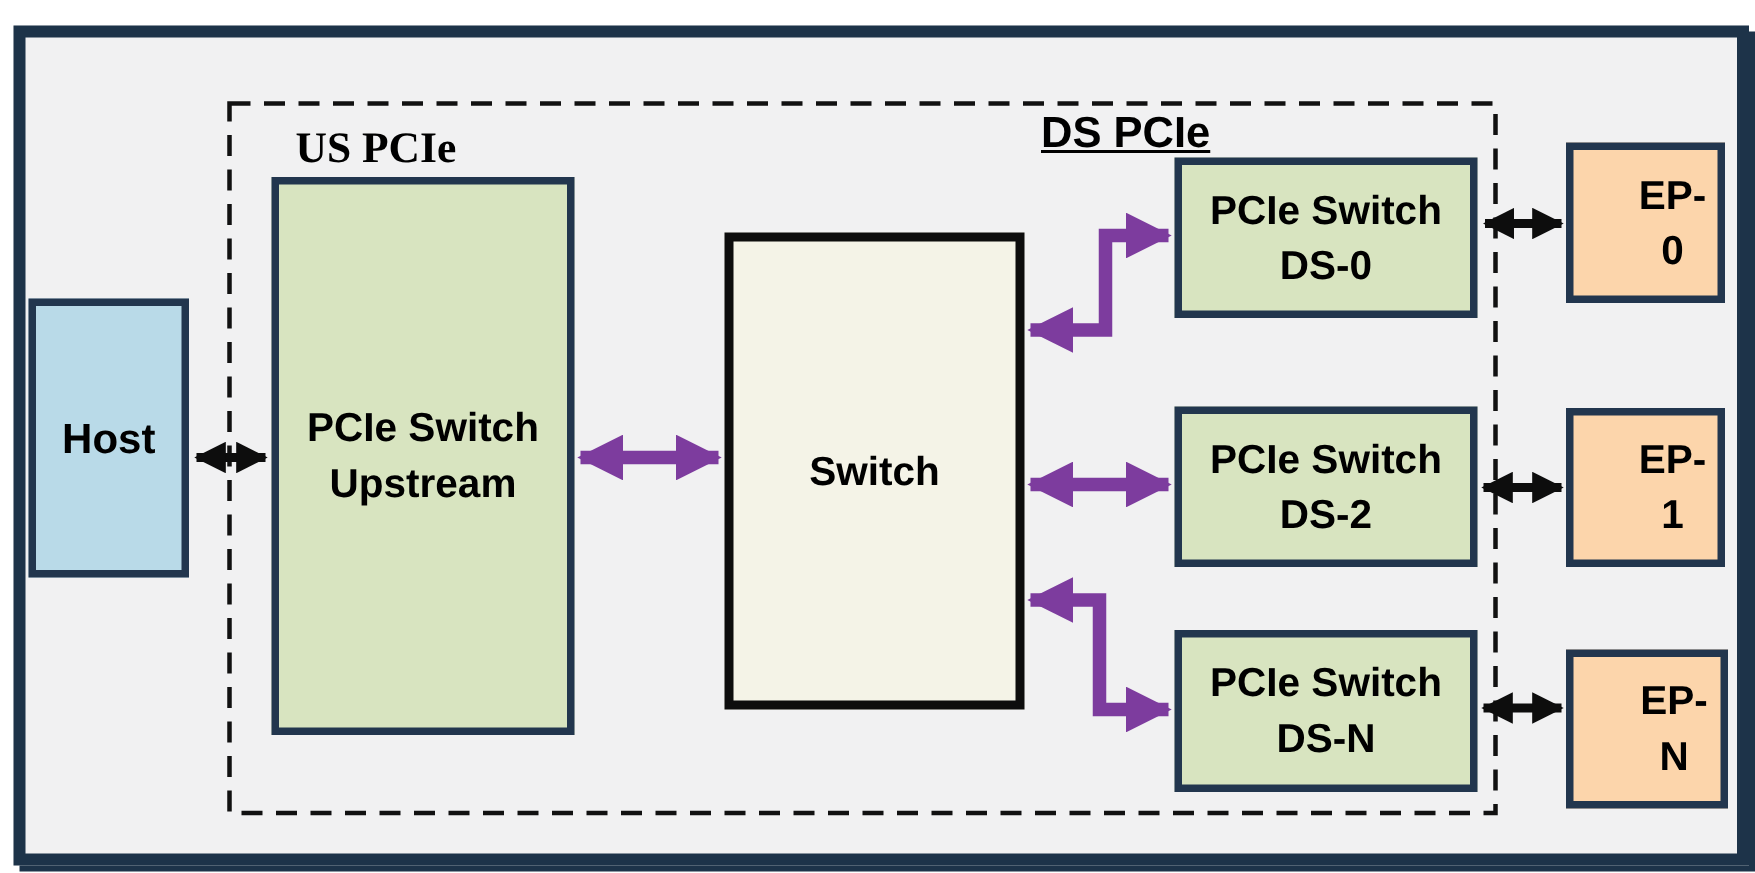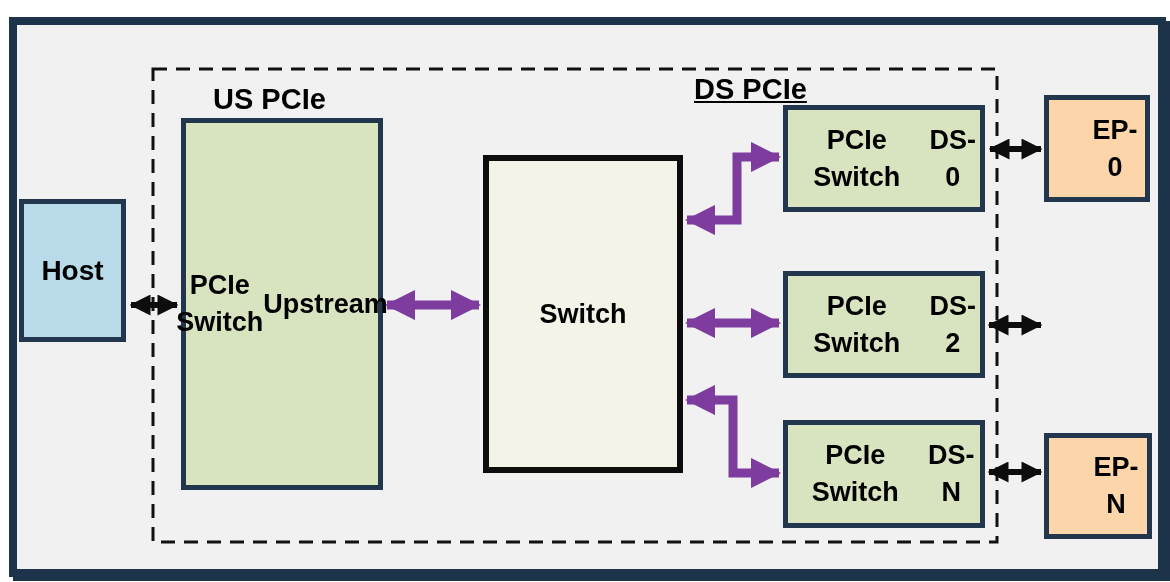--- a/index.html
+++ b/index.html
@@ -14,36 +14,36 @@
     position:relative;width:1170px;height:582px;overflow:hidden;
     font-family:"Liberation Sans",sans-serif;font-weight:bold;color:var(--text-color);
   }
   .frame{
     position:absolute;left:9px;top:17px;width:1157px;height:560px;
     border:8px solid var(--frame-border);background:var(--canvas-bg);
     box-shadow:4px 4px 0 var(--frame-border);
   }
   .box{
     position:absolute;border:5px solid var(--navy-border);
-    display:flex;align-items:center;justify-content:center;
+    display:flex;flex-direction:column;align-items:center;justify-content:center;
     text-align:center;font-size:27px;line-height:37px;
   }
   .green{background:var(--green-fill);}
   .peach{background:var(--peach-fill);padding-left:36px;}
-  #box-host{left:19px;top:199px;width:107px;height:143px;background:var(--blue-fill);font-size:28px;}
+  #box-host{left:19px;top:199px;width:107px;height:186px;background:var(--blue-fill);font-size:28px;}
   #box-upstream{left:181px;top:118px;width:202px;height:372px;}
   #box-fabric{left:483px;top:155px;width:200px;height:318px;background:var(--cream-fill);border:6px solid var(--arrow-black);}
   #box-ds0{left:783px;top:105px;width:202px;height:107px;}
   #box-ds1{left:783px;top:271px;width:202px;height:107px;}
   #box-dsn{left:783px;top:420px;width:202px;height:108px;}
   #box-ep0{left:1044px;top:95px;width:106px;height:107px;}
   #box-ep1{left:1044px;top:272px;width:106px;height:106px;}
   #box-epn{left:1044px;top:433px;width:108px;height:106px;}
   .sec-label{position:absolute;font-size:29px;line-height:30px;white-space:nowrap;}
-  #label-us{left:213px;top:84px;}
+  #label-us{left:197px;top:84px;font-family:Liberation Serif, serif;}
   #label-ds{left:694px;top:74px;text-decoration:underline;}
   .overlay{position:absolute;left:0;top:0;width:1170px;height:582px;pointer-events:none;}
 </style>
 </head>
 <body>
 
 <div class="stage">
   <div class="frame"></div>
 
   <div class="sec-label" id="label-us">US PCIe</div>
@@ -74,20 +74,23 @@
 
   <div class="box green" id="box-dsn">
     <span>PCIe Switch</span>
     <span>DS-N</span>
   </div>
 
   <div class="box peach" id="box-ep0">
     <span>EP-0</span>
   </div>
 
+  <div class="box peach" id="box-ep1">
+    <span>EP-1</span>
+  </div>
 
   <div class="box peach" id="box-epn">
     <span>EP-N</span>
   </div>
 
   <svg class="overlay" viewBox="0 0 1170 582">
     <defs>
       <marker id="ph" viewBox="0 0 10 10" refX="9.3" refY="5" markerWidth="3.4" markerHeight="3.4" markerUnits="strokeWidth" orient="auto-start-reverse">
         <path d="M0,0 L10,5 L0,10 z" style="fill:var(--purple)"></path>
       </marker>

